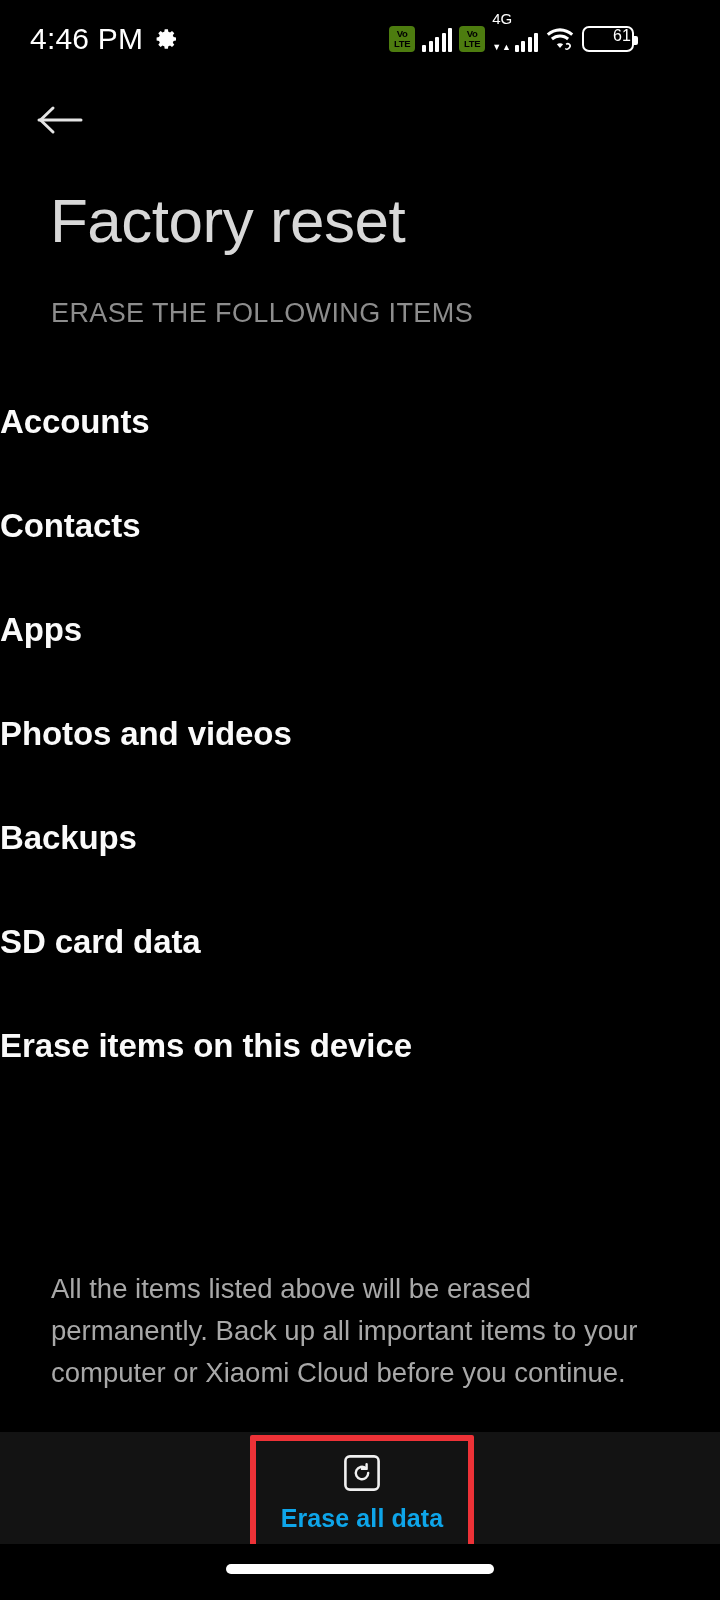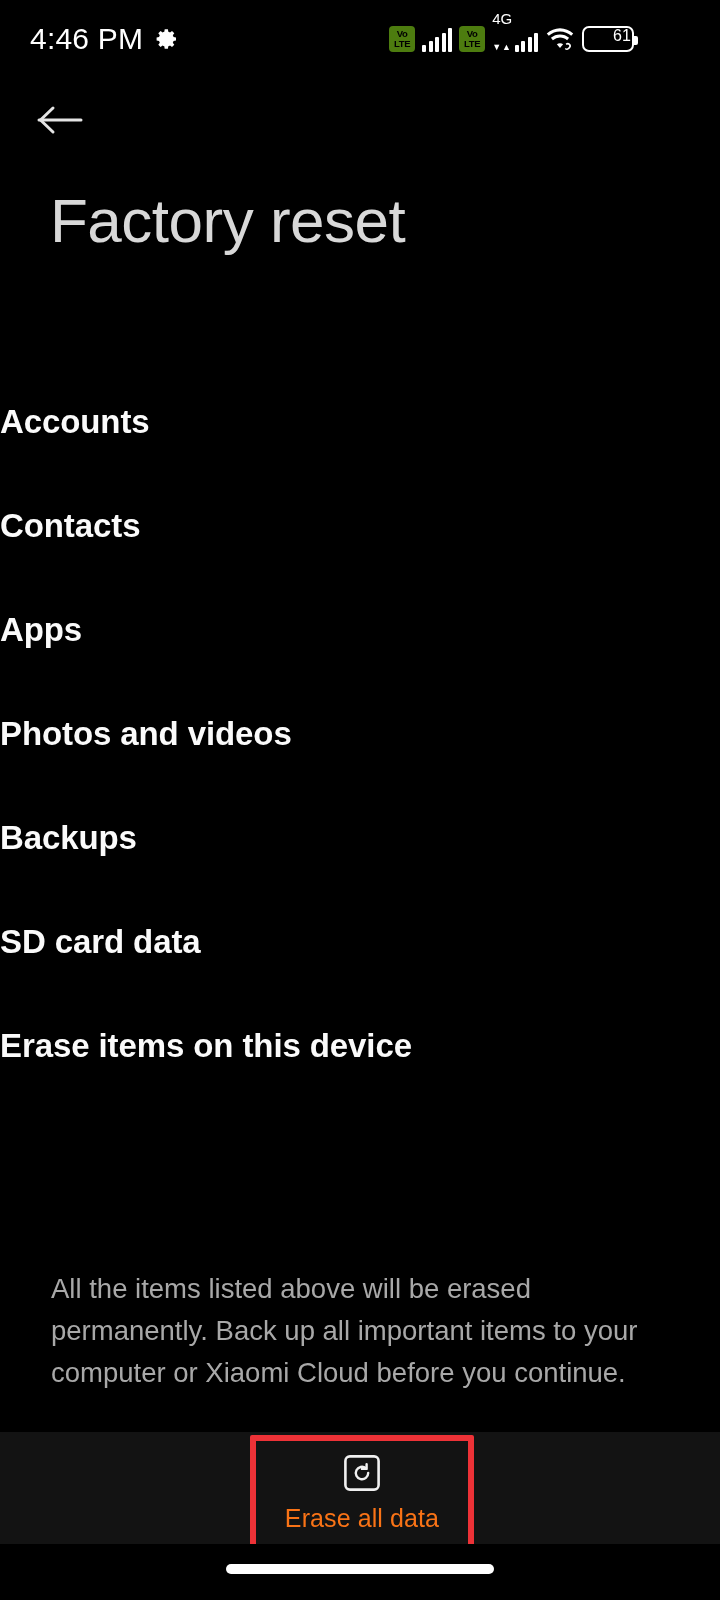--- a/index.html
+++ b/index.html
@@ -91,21 +91,21 @@
   .erase-all-wrap{
     position:absolute; left:250px; top:1435px; width:224px; height:117px;
     border:6px solid #ed3237; background:transparent; border-radius:2px;
   }
   .erase-all-btn{
     position:absolute; left:0; top:0; width:100%; height:100%;
     display:flex; flex-direction:column; align-items:center; justify-content:center;
     gap:12px; background:#131313;
   }
   .reset-icon{ width:38px; height:38px; display:block; }
-  .erase-all-label{ color:#f97316; font-size:25px; font-weight:400; letter-spacing:.1px; }
+  .erase-all-label{ color:#0ea5e9; font-size:25px; font-weight:700; letter-spacing:.1px; }
 
   
   .navbar{
     position:absolute; left:0; top:1544px; width:720px; height:56px; background:#000;
   }
   .home-indicator{
     position:absolute; left:50%; top:20px; transform:translateX(-50%);
     width:268px; height:10px; background:#fff; border-radius:6px;
   }
 </style>
@@ -174,20 +174,21 @@
     <span>
       <svg class="back-icon" viewBox="0 0 48 34" aria-hidden="true">
         <path d="M3 17h42" stroke="#e4e4e4" stroke-width="3" stroke-linecap="round" fill="none"></path>
         <path d="M17 5 4.5 17 17 29" stroke="#e4e4e4" stroke-width="3" stroke-linecap="round" stroke-linejoin="round" fill="none"></path>
       </svg>
     </span>
   </div>
 
   <div class="page-title">Factory reset</div>
 
+  <div class="section-label">ERASE THE FOLLOWING ITEMS</div>
 
   <div class="erase-list">
     <div class="erase-item">
       <span class="erase-item-label">Accounts</span>
     </div>
     <div class="erase-item">
       <span class="erase-item-label">Contacts</span>
     </div>
     <div class="erase-item">
       <span class="erase-item-label">Apps</span>

